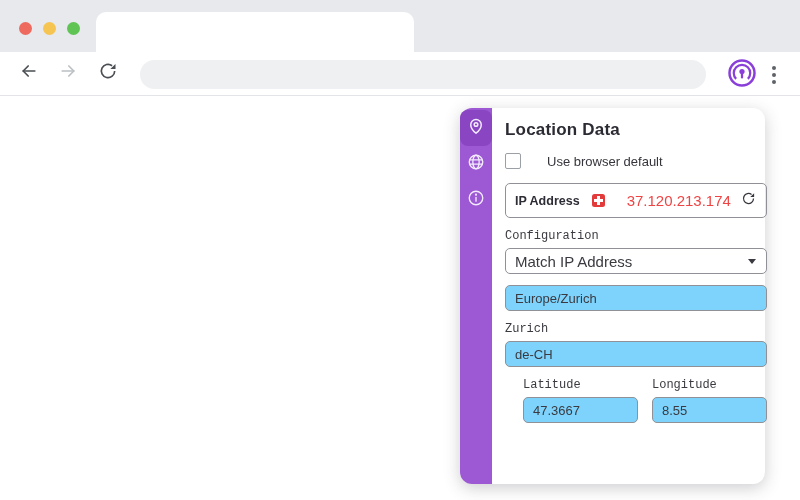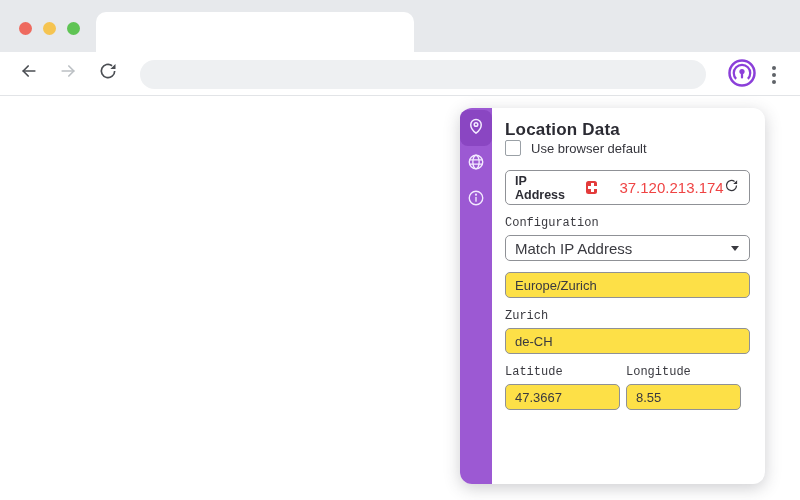--- a/index.html
+++ b/index.html
@@ -34,45 +34,45 @@
   .popup { position:absolute; left:460px; top:108px; width:305px; height:376px; background:#ffffff;
            border-radius:12px; box-shadow:0 4px 16px rgba(60,60,70,.25); display:flex; }
   .popup-sidebar { width:32px; min-width:32px; background:#9c59d3; border-radius:12px 0 0 12px; padding-top:2px; box-sizing:border-box; }
   .nav-item { width:32px; height:36px; display:flex; align-items:center; justify-content:center; cursor:pointer; }
   .nav-item.active { background:#8a46c2; border-radius:8px; }
   .nav-item svg { width:18px; height:18px; }
 
   .popup-content { flex:1; padding:12px 15px 12px 13px; }
   .popup-title { font-size:17px; font-weight:700; color:#2b2b33; letter-spacing:.2px; }
 
-  .chk-row { display:flex; align-items:center; gap:10px; }
+  .chk-row { margin-top:13px; display:flex; align-items:center; gap:26px; }
   .checkbox { width:14px; height:14px; border:1.5px solid #9aa0a6; border-radius:2px; background:#fff; cursor:pointer; }
   .chk-label { font-size:13px; color:#35353c; }
 
   .ip-row { margin-top:14px; height:35px; border:1px solid #8f9196; border-radius:5px;
             display:flex; align-items:center; padding:0 9px; box-sizing:border-box; }
   .ip-label { font-size:12.5px; font-weight:700; color:#2d2d35; }
   .flag { width:13px; height:13px; background:#e33b3b; border-radius:2.5px; position:relative; margin-left:12px; }
   .flag::before { content:""; position:absolute; left:5px; top:2px; width:3px; height:9px; background:#fff; }
   .flag::after  { content:""; position:absolute; left:2px; top:5px; width:9px; height:3px; background:#fff; }
   .ip-value { font-size:15px; color:#ef4444; margin-left:22px; }
   .refresh-btn { margin-left:auto; width:18px; height:18px; display:flex; align-items:center; justify-content:center; cursor:pointer; }
   .refresh-btn svg { width:15px; height:15px; }
 
   .field-group { margin-top:11px; }
   .field-label { font-size:12px; color:#3a3a40; margin-bottom:5px;font-family:Liberation Mono, monospace; }
   .text-input { display:block; width:100%; height:26px; border:1px solid #8f9196; border-radius:5px;
-                font-size:13px; color:#3a3a40; padding:0 9px; box-sizing:border-box; background:#fde047; font-family:inherit; outline:none; }
+                font-size:13px; color:#3a3a40; padding:0 9px; box-sizing:border-box; background:#7dd3fc; font-family:inherit; outline:none; }
   .select-box { position:relative; width:100%; height:26px; border:1px solid #8f9196; border-radius:5px;
                 box-sizing:border-box; display:flex; align-items:center; padding:0 9px; font-size:15px; color:#3a3a40;
                 background:#fff; cursor:pointer; }
   .caret { position:absolute; right:10px; top:10px; width:0; height:0;
            border-left:4.5px solid transparent; border-right:4.5px solid transparent; border-top:5.5px solid #3a3a40; }
 
-  .latlong-row { display:flex; gap:6px; }
+  .latlong-row { display:flex; gap:14px;margin-left:18px; }
   .latlong-row .col { width:115px; }
 </style>
 </head>
 <body>
 
 <div class="screen">
 
   <div class="tabstrip">
     <span class="traffic red"></span>
     <span class="traffic yellow"></span>

